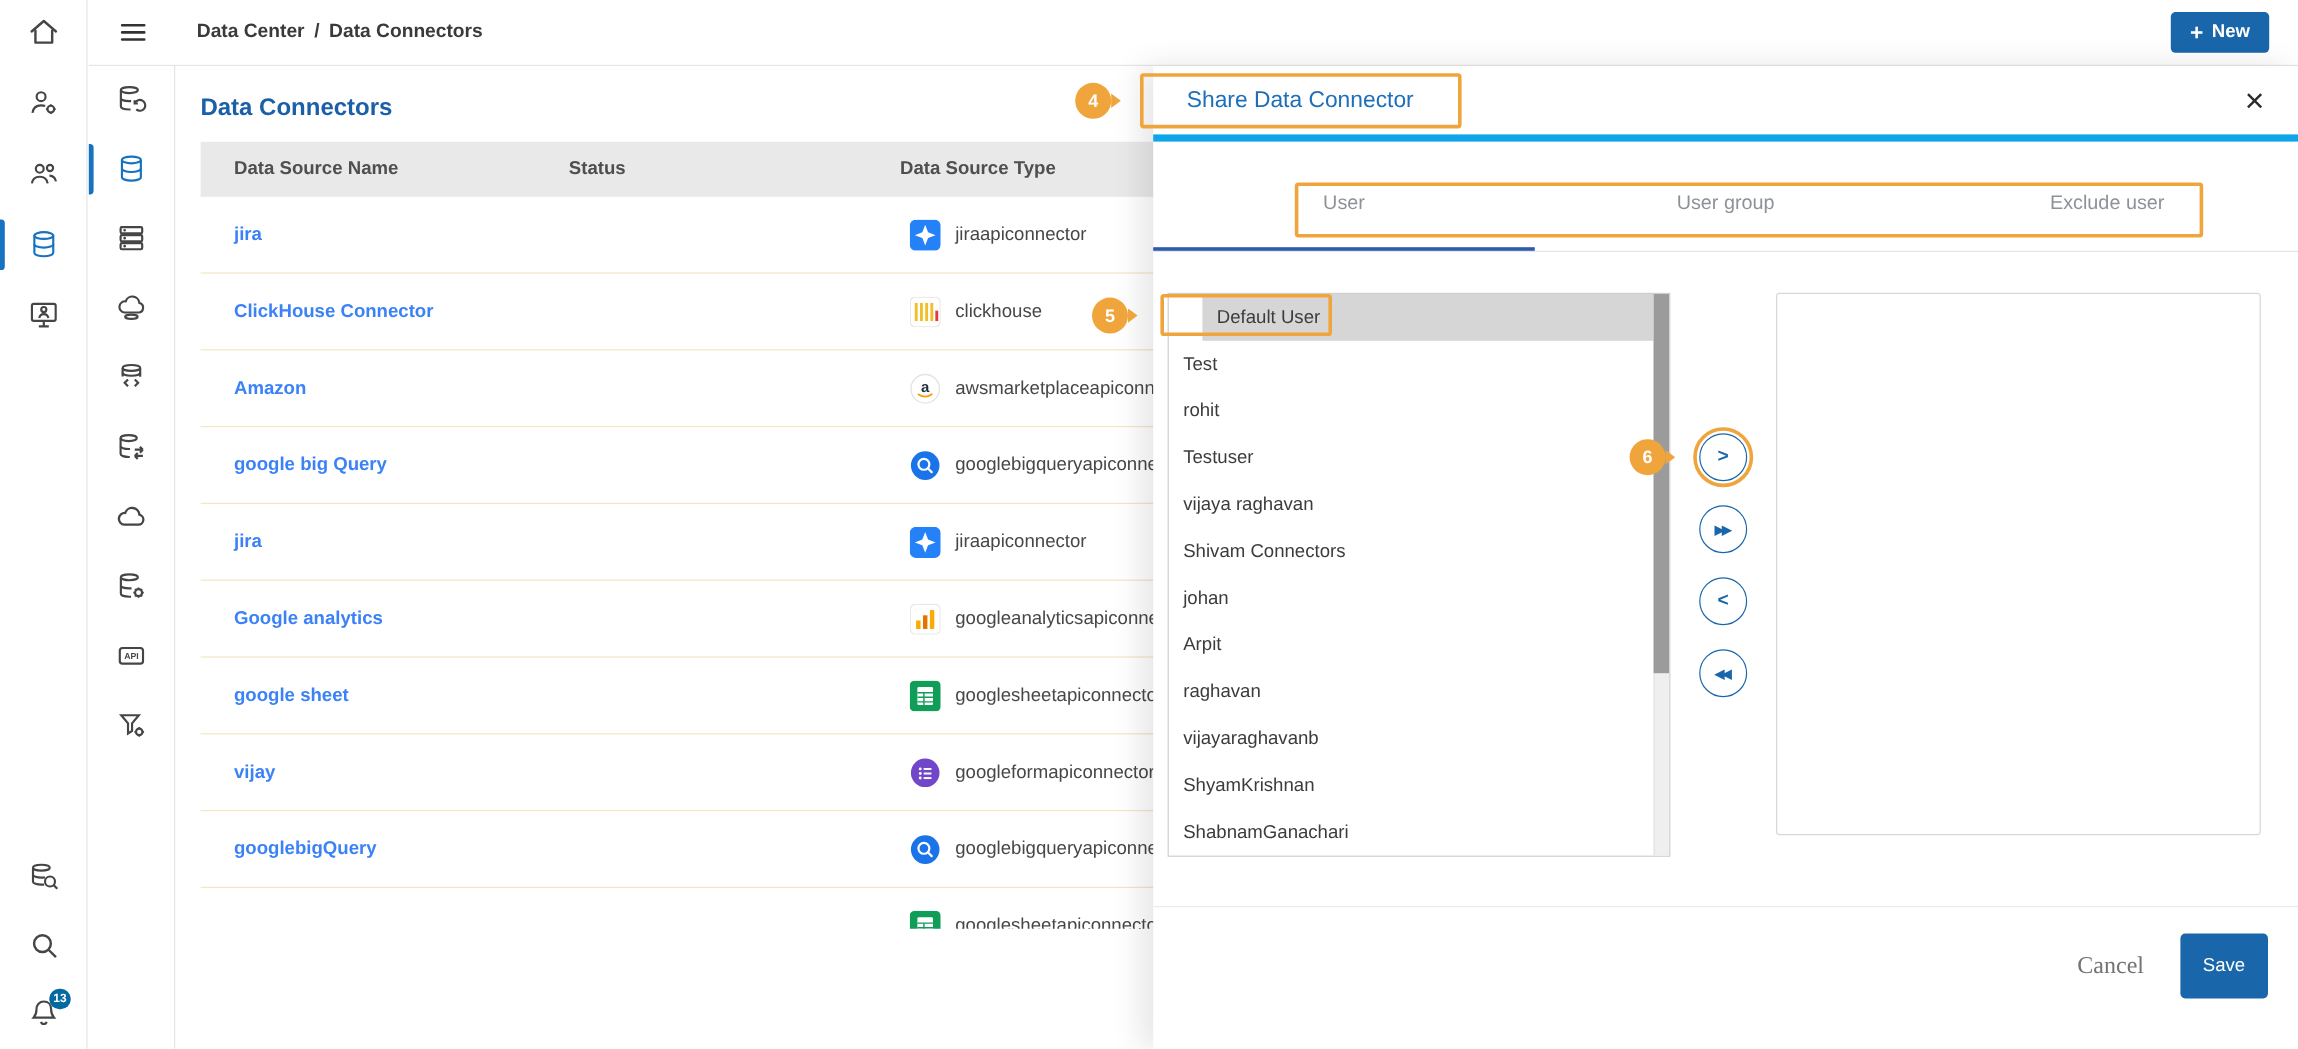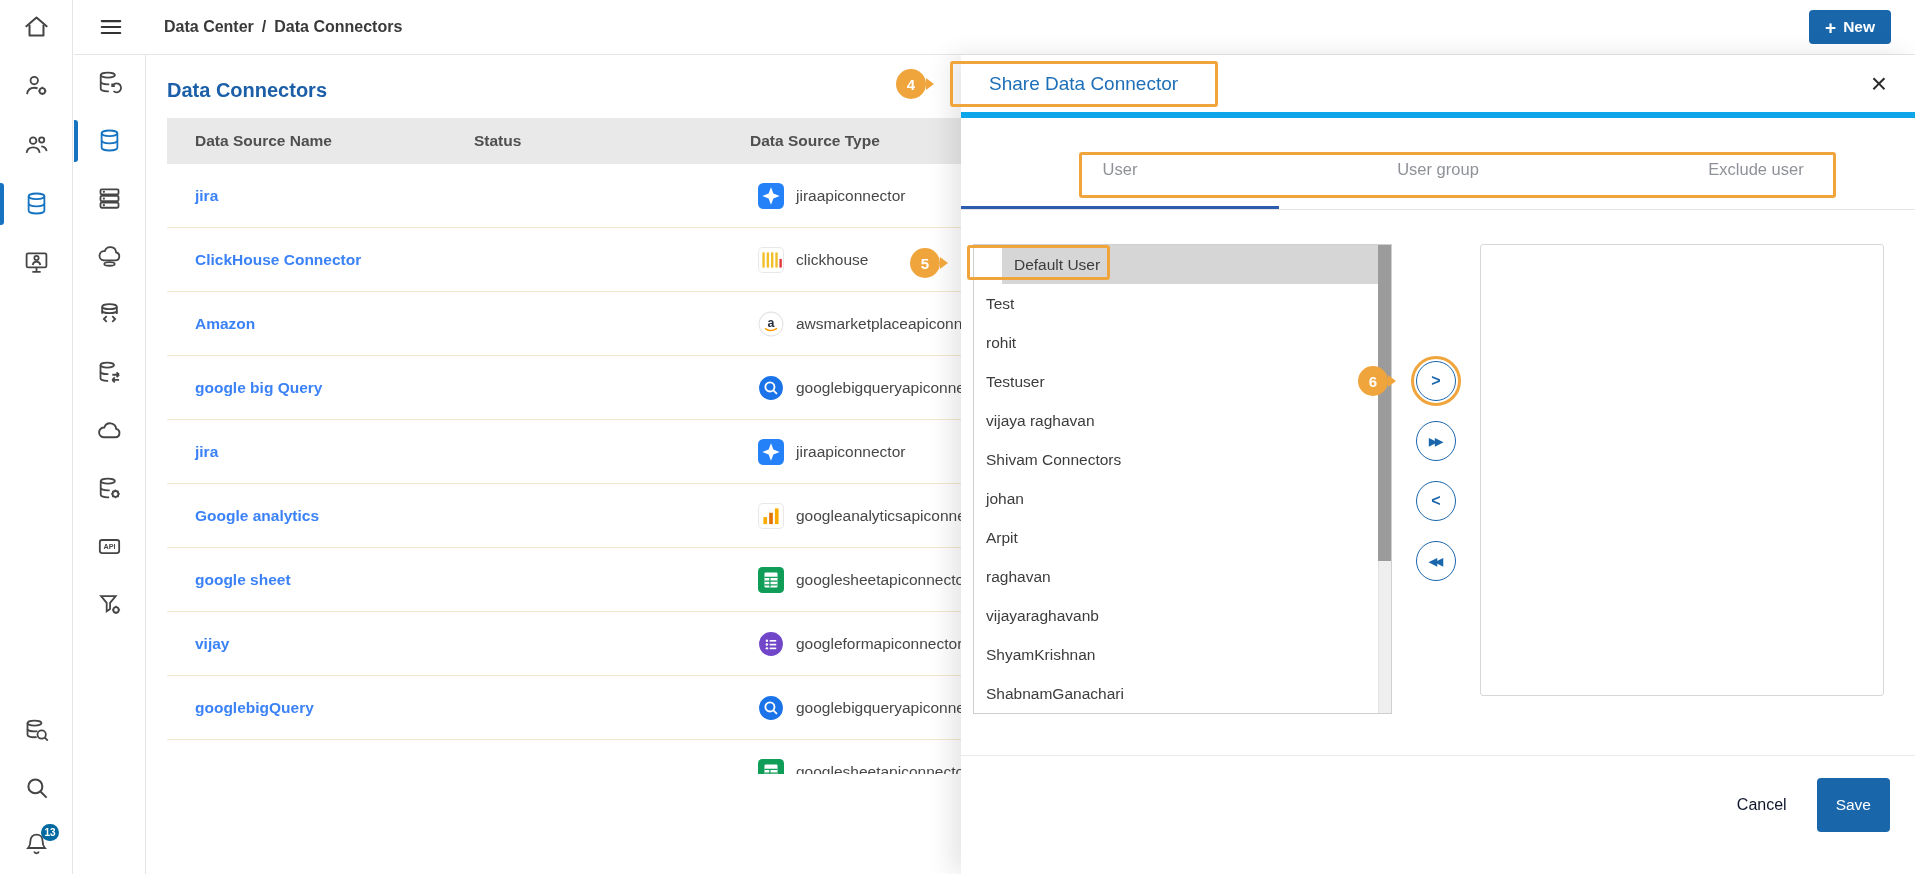--- a/index.html
+++ b/index.html
@@ -78,21 +78,21 @@
   .tbtn { width:40px; height:40px; border-radius:50%; border:1.6px solid #1966ab; background:#fff;
           color:#1966ab; display:flex; align-items:center; justify-content:center; font-weight:700;
           font-size:16px; cursor:pointer; font-family:inherit; }
   .tbtn.dbl { font-size:10.5px; letter-spacing:-2px; padding-right:2px; }
 
   .list-assigned { position:absolute; left:519px; top:189px; width:404px; height:452px;
          border:1px solid #d8d8d8; border-radius:3px; background:#fff; }
 
   .footer-divider { position:absolute; left:0; right:0; top:700px; border-top:1px solid #eaeaea; }
   .drawer-footer { position:absolute; right:25px; top:723px; display:flex; align-items:center; gap:30px; }
-  .cancel { color:#0f172a; font-size:16px; background:none; border:none; cursor:pointer; font-family:Liberation Sans, sans-serif; }
+  .cancel { color:#737373; font-size:20px; background:none; border:none; cursor:pointer; font-family:Liberation Serif, serif; }
   .save-btn { background:#1966ab; color:#fff; border:none; border-radius:4px; padding:18px 19px;
           font-size:15.5px; cursor:pointer; font-family:inherit; }
 
   
   .ann-rect { position:absolute; border:3px solid #f0a53c; border-radius:3px; z-index:20; pointer-events:none; }
   #ann-rect-title { left:950px; top:61px; width:268px; height:46px; }
   #ann-rect-tabs  { left:1079px; top:152px; width:757px; height:46px; }
   #ann-rect-user  { left:967px; top:245px; width:143px; height:35px; }
   .ann-circle { position:absolute; width:30px; height:30px; border-radius:50%; background:#f0a53c;
           color:#fff; font-weight:700; font-size:15px; display:flex; align-items:center;

